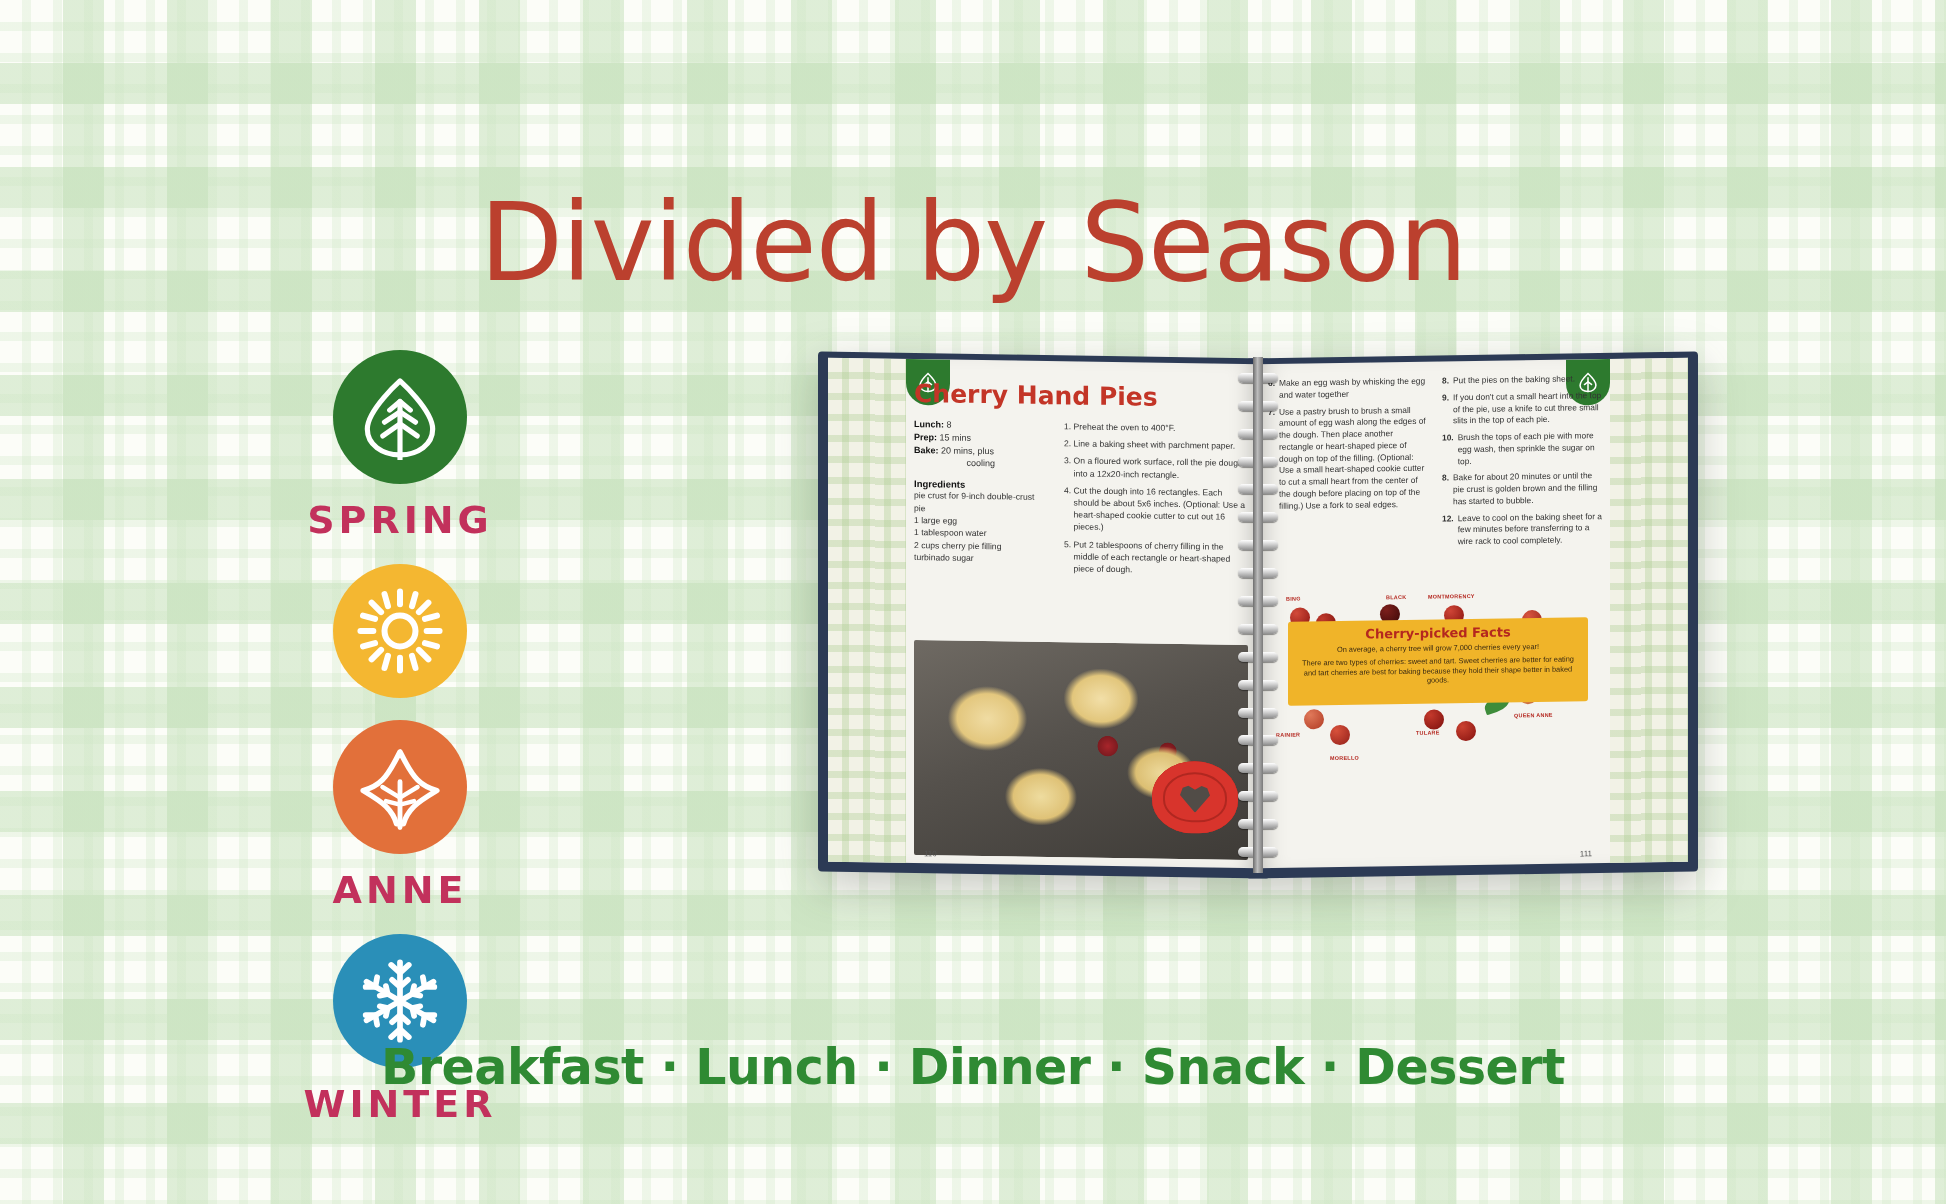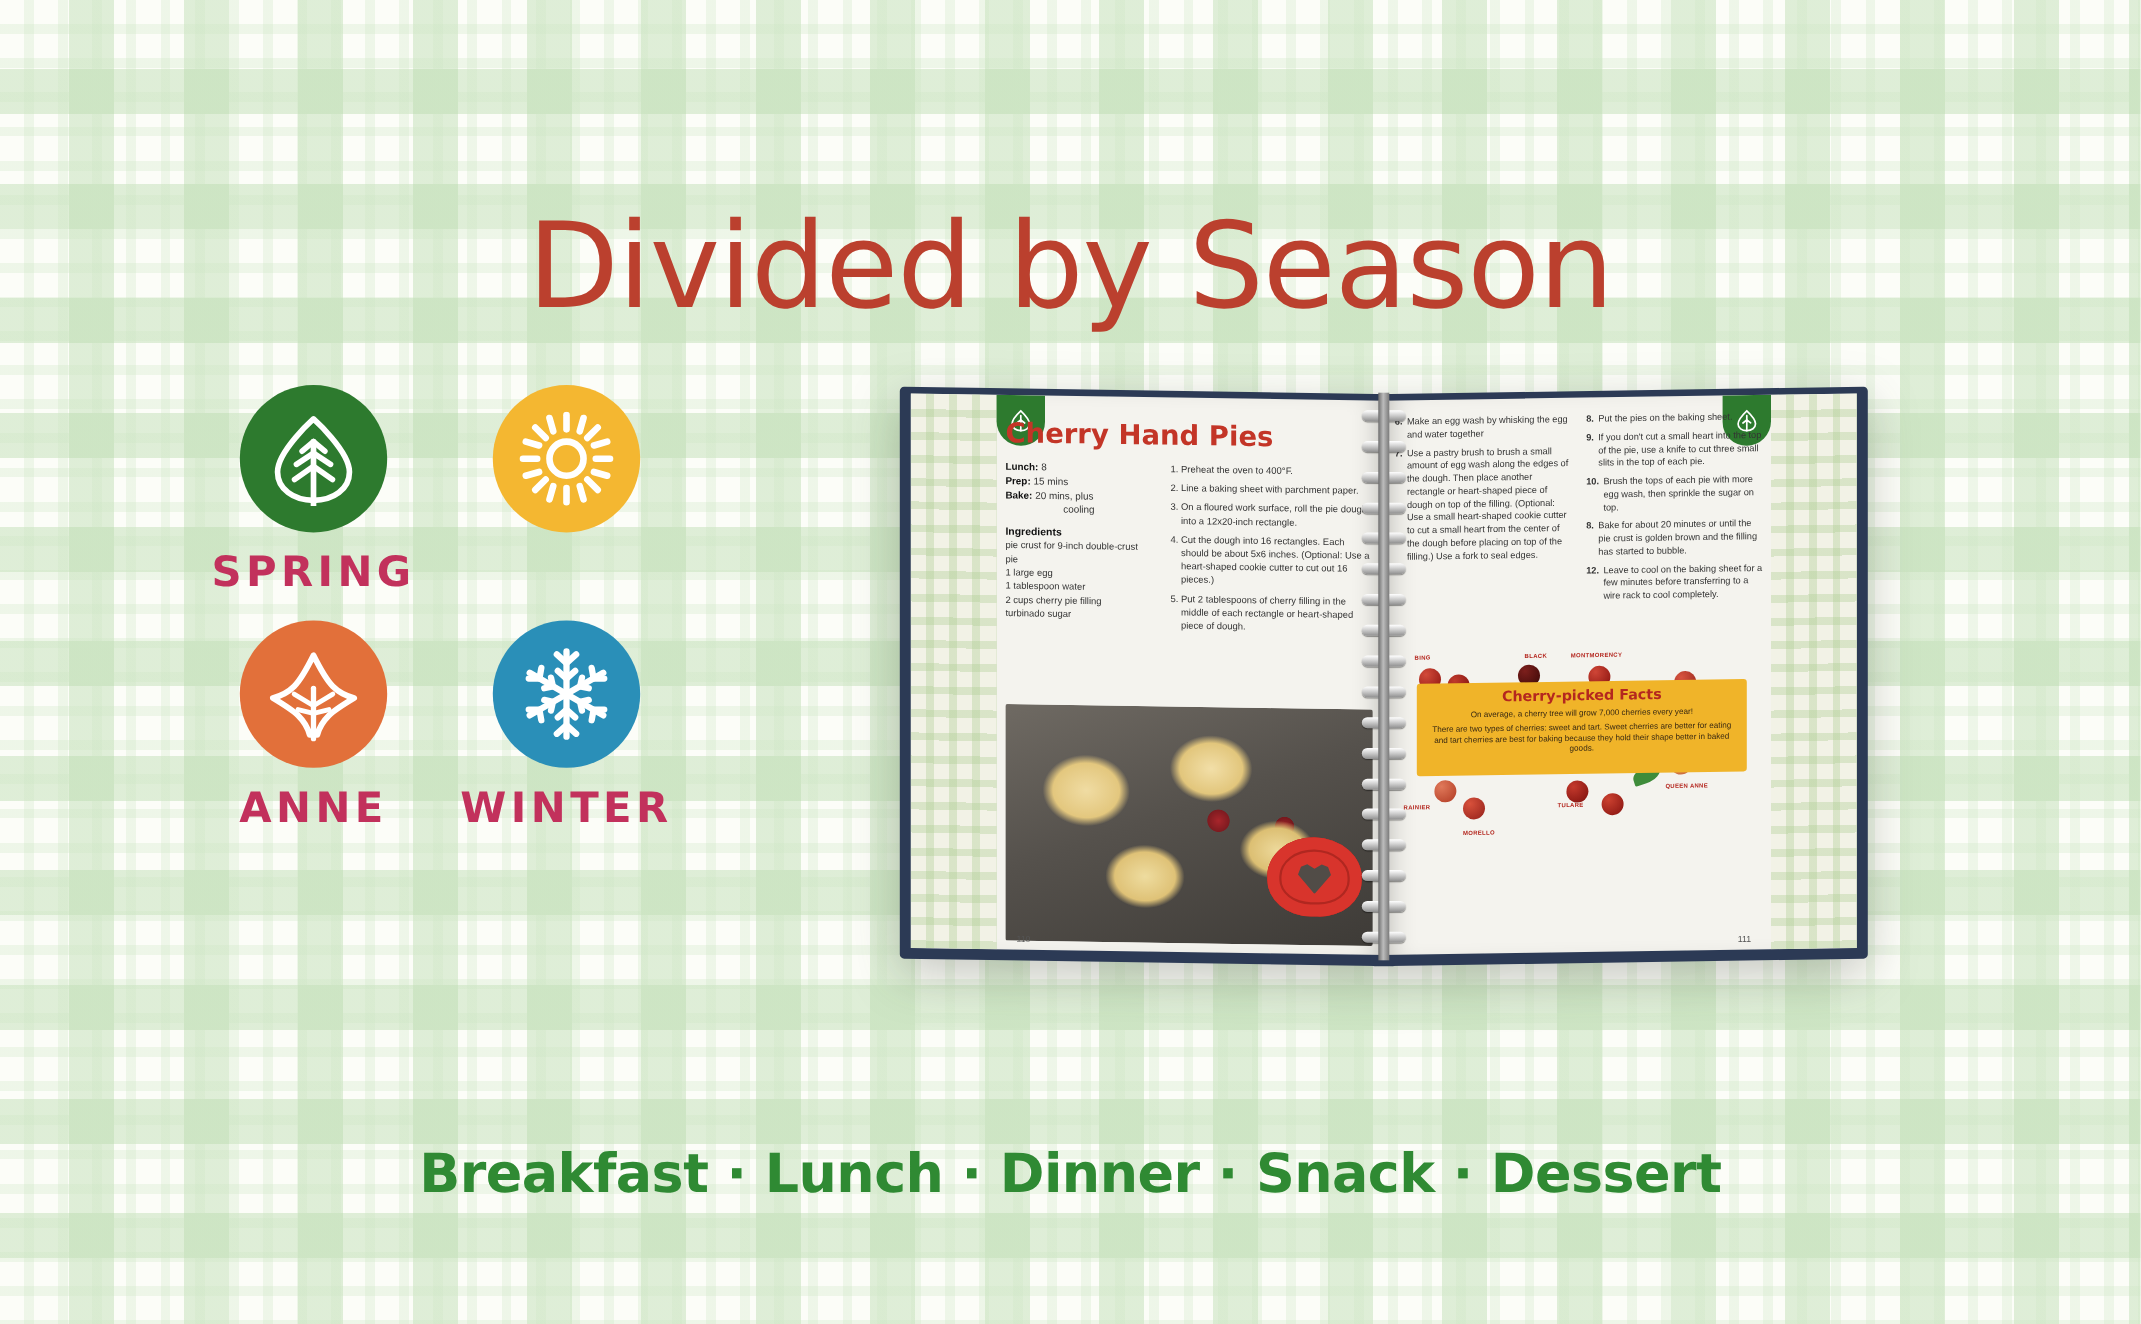--- a/index.html
+++ b/index.html
@@ -51,21 +51,21 @@
     color:#bb402e;
     font-family:"DejaVu Sans","Liberation Sans",sans-serif;
     z-index:5;
   }
 
   
   #seasons{
     position:absolute;left:185px;top:350px;
     width:430px;
     display:grid;
-    grid-template-columns:1fr 1fr;
+    grid-template-columns:1fr;
     grid-template-rows:auto auto;
     row-gap:22px;
     column-gap:30px;
     z-index:5;
   }
   .season{display:flex;flex-direction:column;align-items:center;}
   .badge{
     width:134px;height:134px;border-radius:50%;
     display:flex;align-items:center;justify-content:center;
   }

